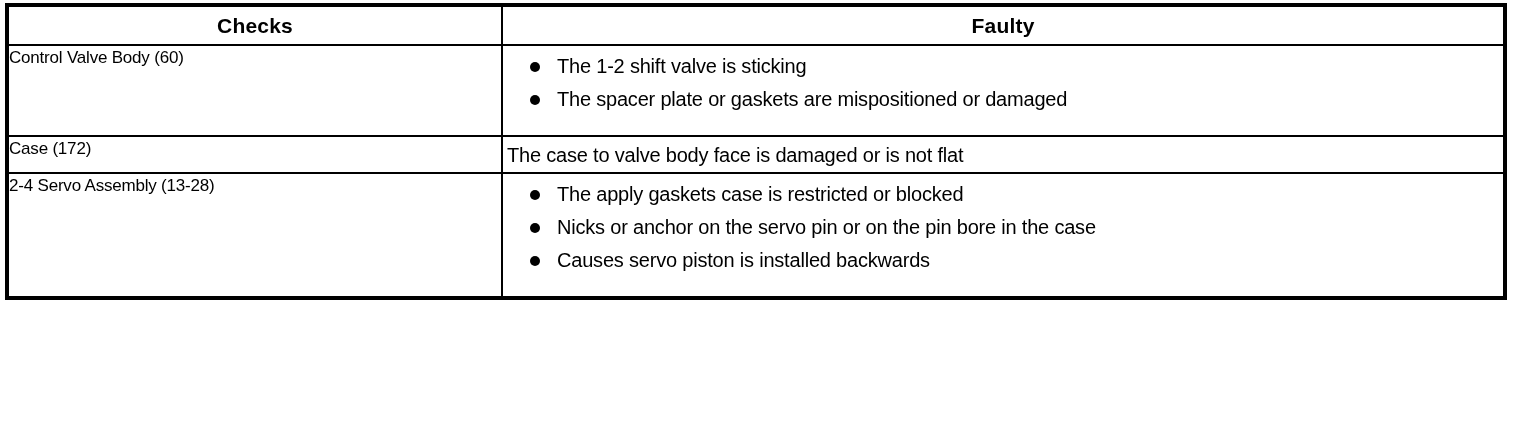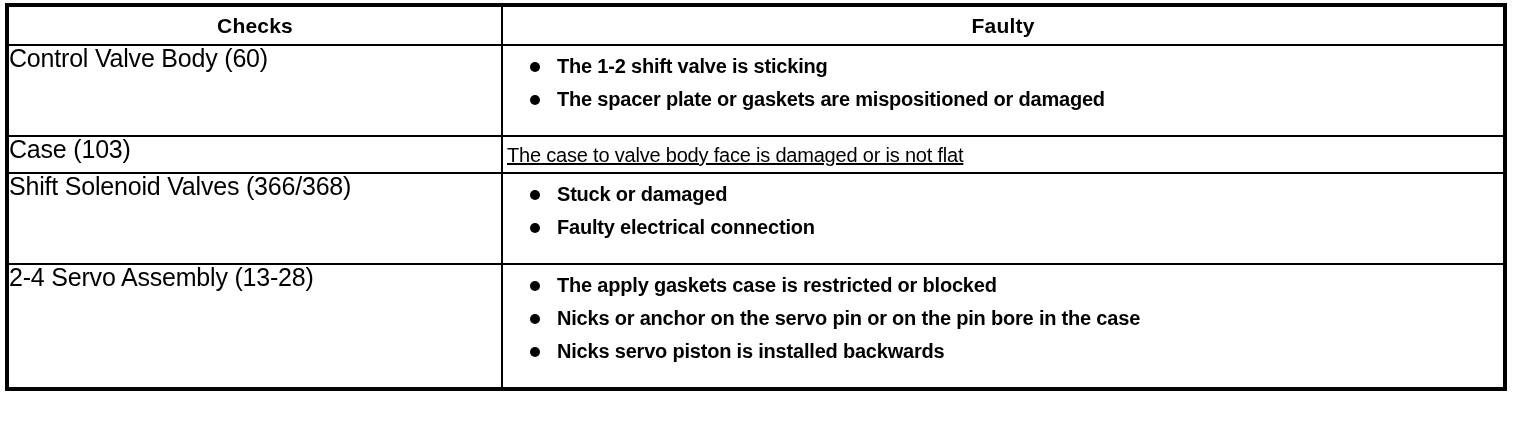--- a/index.html
+++ b/index.html
@@ -43,32 +43,31 @@
   col.checks-col { width: 495px; }
   col.causes-col { width: auto; }
 
   tr.row-1 { height: 75px; }
   tr.row-2 { height: 37px; }
   tr.row-3 { height: 73px; }
   tr.row-4 { height: 103px; }
   tr.row-5 { height: 72px; }
 
   .check-cell {
-    font-size: 25px;
+    font-size: 17px;
     line-height: 24px;
     letter-spacing: -0.2px;
     padding: 7px 6px 4px 5px;
   }
   .causes-cell { padding: 0; }
 
   ul.cause-list {
     list-style: none;
     margin: 0;
     padding: 4px 6px 19px 0;
-    font-weight: bold;
   }
   li.cause-item {
     display: flex;
     align-items: center;
     min-height: 33px;
     font-size: 20px;
     letter-spacing: -0.2px;
     white-space: nowrap;
   }
   .bullet-dot {
@@ -79,21 +78,20 @@
     background: #000000;
     margin-left: 27px;
     margin-right: 17px;
   }
   .plain-cause {
     font-size: 20px;
     line-height: 24px;
     letter-spacing: -0.2px;
     padding: 6px 6px 4px 4px;
     white-space: nowrap;
-    text-decoration: underline;
   }
 </style>
 </head>
 <body>
 
 <table class="doc-table">
   <colgroup>
     <col class="checks-col">
     <col class="causes-col">
   </colgroup>
@@ -115,57 +113,42 @@
           </li>
           <li class="cause-item">
             <span class="bullet-dot"></span>
             <span>The spacer plate or gaskets are mispositioned or damaged</span>
           </li>
         </ul>
       </td>
     </tr>
 
     <tr class="row-2">
-      <td class="check-cell">Case (103)</td>
+      <td class="check-cell">Case (172)</td>
       <td class="causes-cell">
         <div class="plain-cause">The case to valve body face is damaged or is not flat</div>
       </td>
     </tr>
 
-    <tr class="row-3">
-      <td class="check-cell">Shift Solenoid Valves (366/368)</td>
-      <td class="causes-cell">
-        <ul class="cause-list">
-          <li class="cause-item">
-            <span class="bullet-dot"></span>
-            <span>Stuck or damaged</span>
-          </li>
-          <li class="cause-item">
-            <span class="bullet-dot"></span>
-            <span>Faulty electrical connection</span>
-          </li>
-        </ul>
-      </td>
-    </tr>
 
     <tr class="row-4">
       <td class="check-cell">2-4 Servo Assembly (13-28)</td>
       <td class="causes-cell">
         <ul class="cause-list">
           <li class="cause-item">
             <span class="bullet-dot"></span>
             <span>The apply gaskets case is restricted or blocked</span>
           </li>
           <li class="cause-item">
             <span class="bullet-dot"></span>
             <span>Nicks or anchor on the servo pin or on the pin bore in the case</span>
           </li>
           <li class="cause-item">
             <span class="bullet-dot"></span>
-            <span>Nicks servo piston is installed backwards</span>
+            <span>Causes servo piston is installed backwards</span>
           </li>
         </ul>
       </td>
     </tr>
 
 
   </tbody>
 </table>
 
 </body></html>

